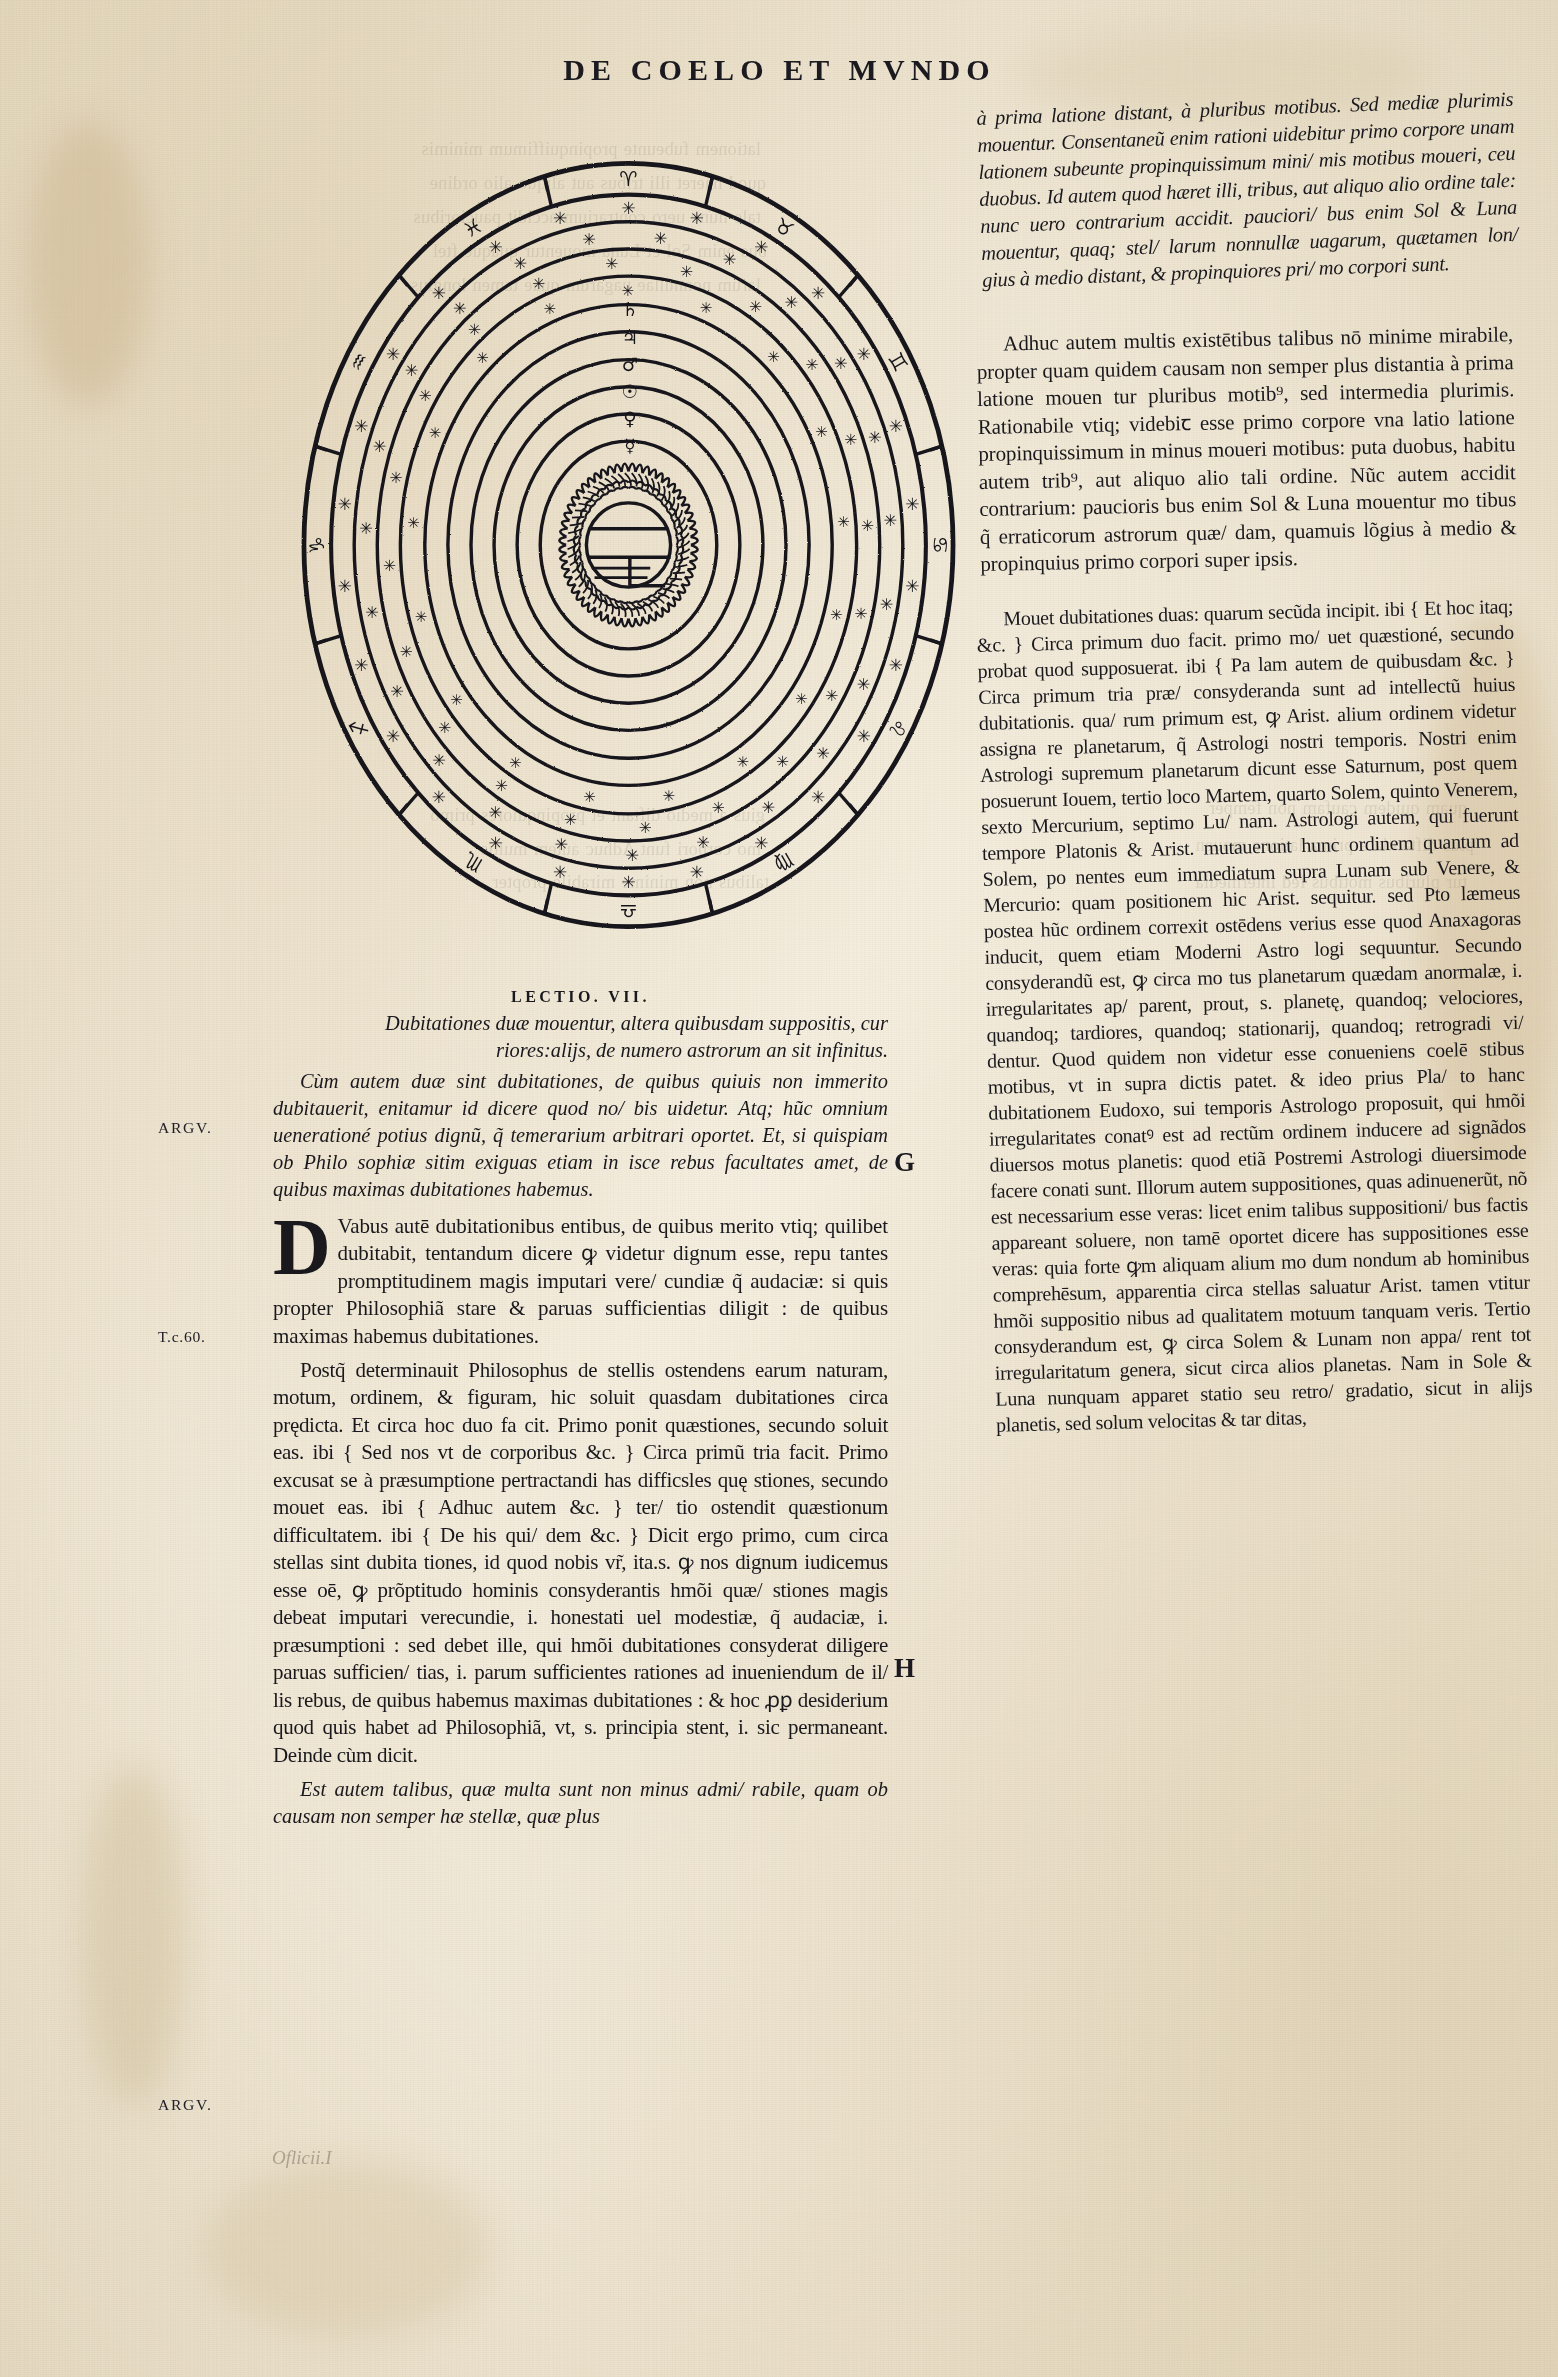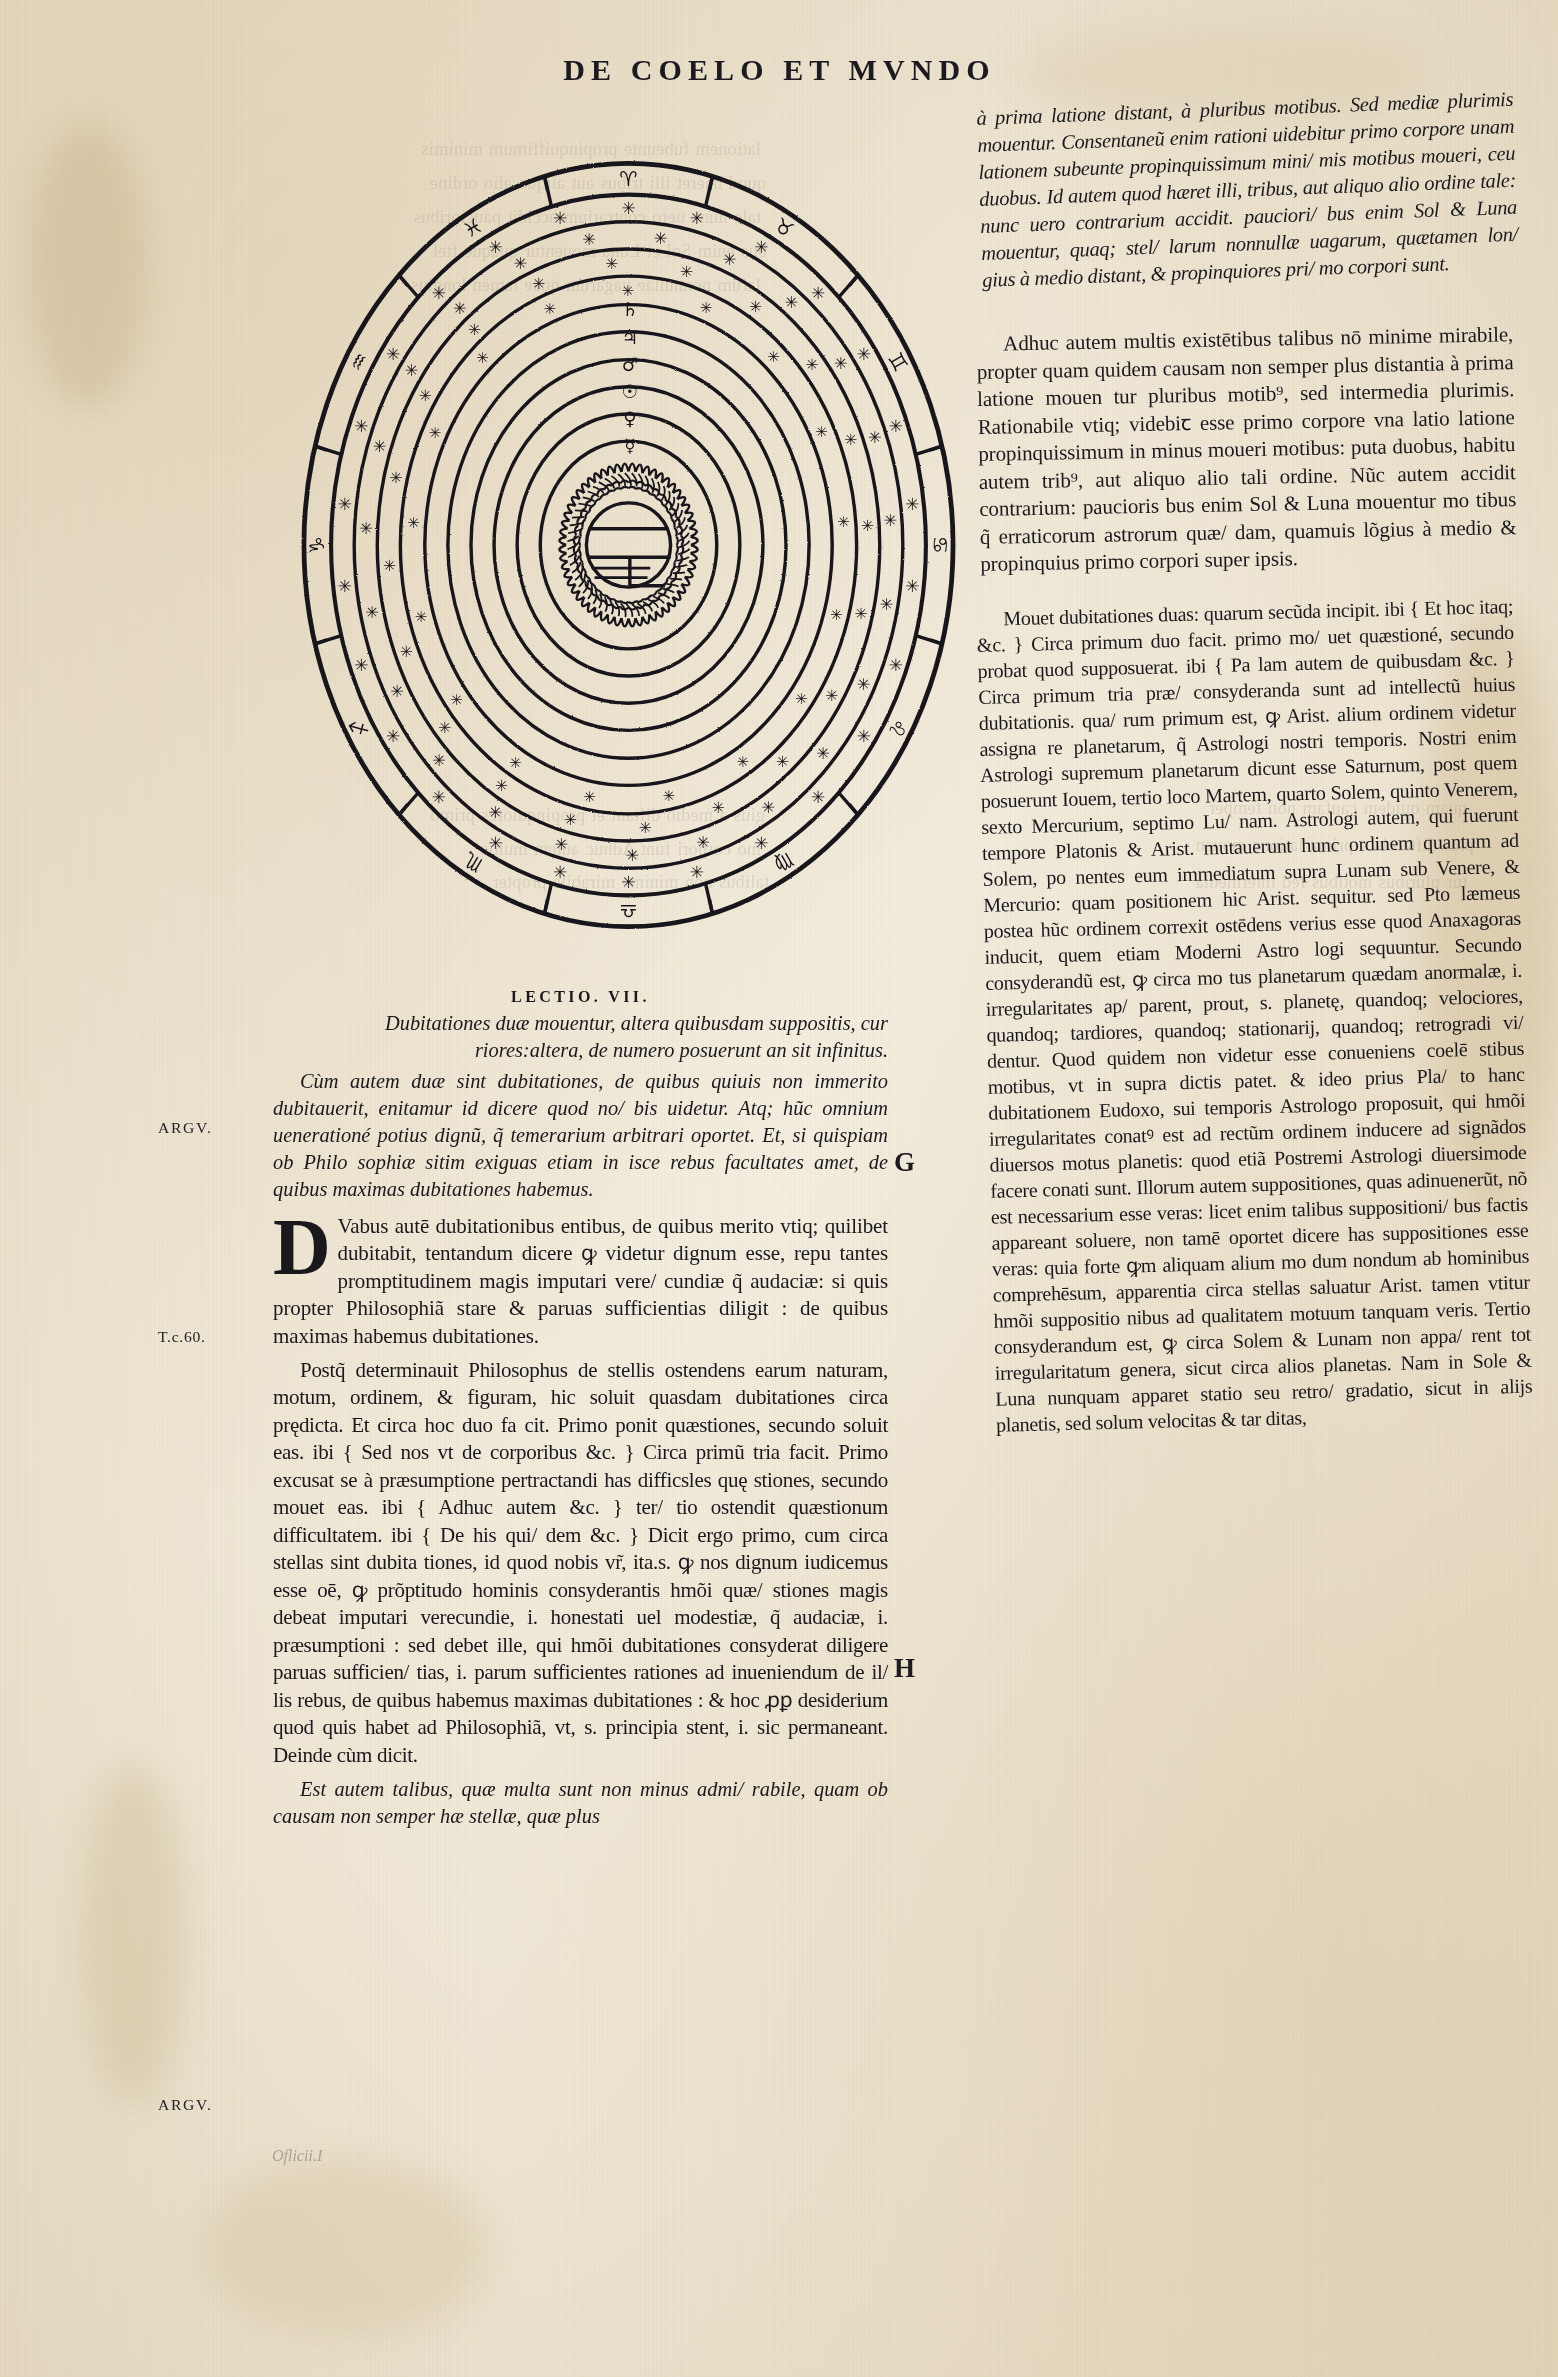--- a/index.html
+++ b/index.html
@@ -105,21 +105,21 @@
     position:absolute;
     font-size:15.6px;letter-spacing:1.7px;
     color:#20202a;
     font-variant:small-caps;
   }
   .gutter{
     position:absolute;
     font-size:27px;font-weight:bold;color:#1b1a20;
   }
   .scribble{
-    position:absolute;font-size:16px;color:#7b7364;opacity:.55;
+    position:absolute;font-size:19px;color:#7b7364;opacity:.55;
     font-style:italic;
   }
 </style>
 </head>
 <body>
 
 <div id="paper"></div>
 <div id="grain"></div>
 
 <div id="stains">
@@ -337,21 +337,21 @@
         <path d="M 66.3 484.5 L 83.7 490.2"></path>
         <path d="M 190.0 232.6 L 202.7 248.2"></path>
         <path d="M 404.3 87.1 L 408.9 108.4"></path>
       </g>
 </svg>
 </div>
 
 <div class="col" id="leftcol">
   <div class="lectio">LECTIO.   VII.</div>
   <div class="summary">Dubitationes duæ mouentur, altera quibusdam suppositis, cur</div>
-  <div class="summary">riores:altera, de numero posuerunt an sit infinitus.</div>
+  <div class="summary">riores:alijs, de numero astrorum an sit infinitus.</div>
 
   <p class="ital indent" style="margin-top:5px;">Cùm autem duæ sint dubitationes, de quibus quiuis non immerito dubitauerit, enitamur id dicere quod no/ bis uidetur. Atq; hũc omnium uenerationé potius dignũ, q̃ temerarium arbitrari oportet. Et, si quispiam ob Philo sophiæ sitim exiguas etiam in isce rebus facultates amet, de quibus maximas dubitationes habemus.</p>
 
   <p class="rom" style="margin-top:9.5px;">
     <span class="dropcap">D</span>
     <span>Vabus autē dubitationibus entibus, de quibus merito vtiq; quilibet dubitabit, tentandum dicere ꝙ videtur dignum esse, repu tantes promptitudinem magis imputari vere/ cundiæ q̃ audaciæ: si quis propter Philosophiã stare &amp; paruas sufficientias diligit : de quibus maximas habemus dubitationes.</span>
   </p>
 
   <p class="rom indent tight" style="margin-top:6.8px;">Postq̃ determinauit Philosophus de stellis ostendens earum naturam, motum, ordinem, &amp; figuram, hic soluit quasdam dubitationes circa prędicta. Et circa hoc duo fa cit. Primo ponit quæstiones, secundo soluit eas. ibi { Sed nos vt de corporibus &amp;c. } Circa primũ tria facit. Primo excusat se à præsumptione pertractandi has difficsles quę stiones, secundo mouet eas. ibi { Adhuc autem &amp;c. } ter/ tio ostendit quæstionum difficultatem. ibi { De his qui/ dem &amp;c. } Dicit ergo primo, cum circa stellas sint dubita tiones, id quod nobis vr̃, ita.s. ꝙ nos dignum iudicemus esse oē, ꝙ prõptitudo hominis consyderantis hmõi quæ/ stiones magis debeat imputari verecundie, i. honestati uel modestiæ, q̃ audaciæ, i. præsumptioni : sed debet ille, qui hmõi dubitationes consyderat diligere paruas sufficien/ tias, i. parum sufficientes rationes ad inueniendum de il/ lis rebus, de quibus habemus maximas dubitationes : &amp; hoc ꝓꝑ desiderium quod quis habet ad Philosophiã, vt, s. principia stent, i. sic permaneant.    Deinde cùm dicit.</p>
 

